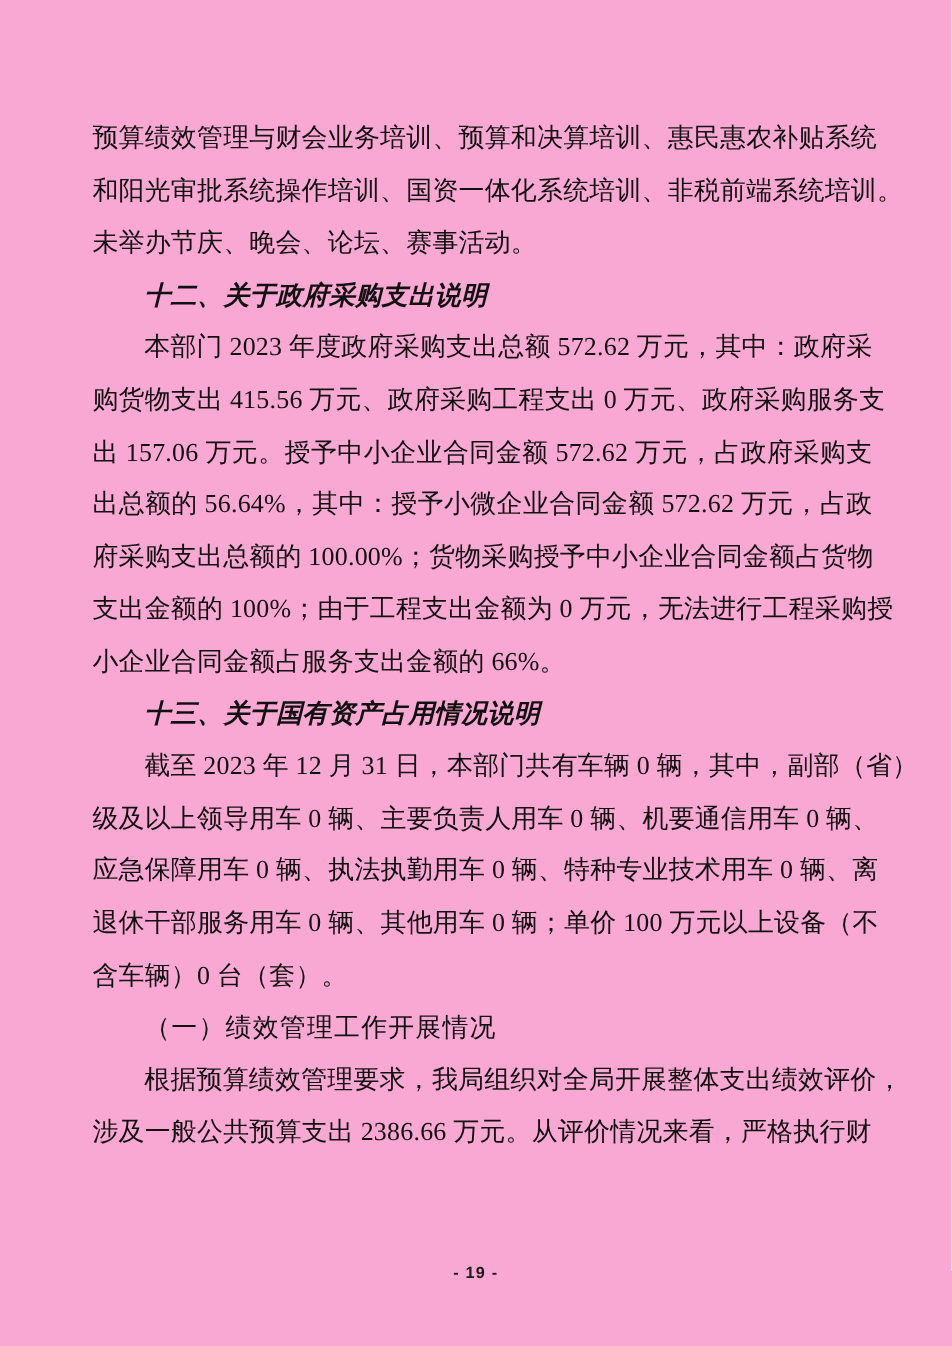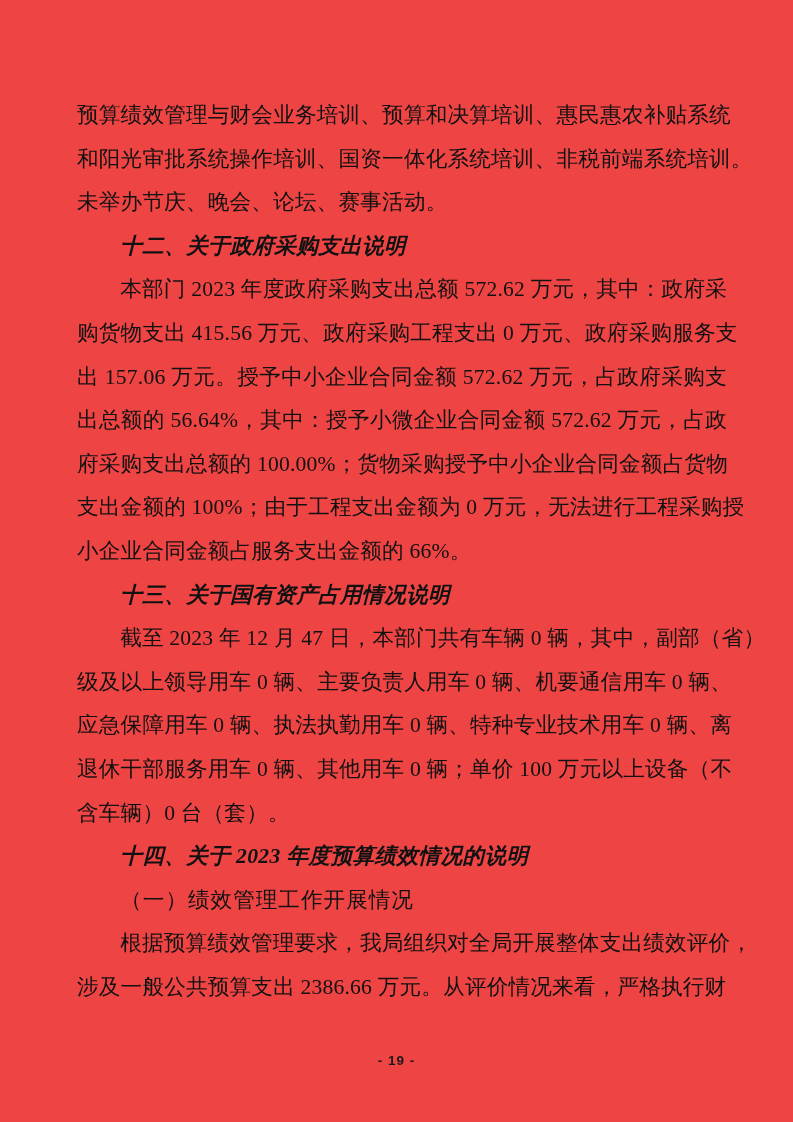--- a/index.html
+++ b/index.html
@@ -4,21 +4,21 @@
 <style>
   html, body {
     margin: 0;
     padding: 0;
     background: #ffffff;
   }
   .page {
     position: relative;
     width: 793px;
     height: 1122px;
-    background: #ef4444;
+    background: #f9a8d4;
     overflow: hidden;
     font-family: "Liberation Serif", "DejaVu Serif", serif;
     color: #111111;
   }
   .content {
     position: absolute;
     left: 77px;
     top: 94px;
     width: 650px;
   }
@@ -89,28 +89,27 @@
         <div class="line">出 157.06 万元。授予中小企业合同金额 572.62 万元，占政府采购支</div>
         <div class="line">出总额的 56.64%，其中：授予小微企业合同金额 572.62 万元，占政</div>
         <div class="line">府采购支出总额的 100.00%；货物采购授予中小企业合同金额占货物</div>
         <div class="line">支出金额的 100%；由于工程支出金额为 0 万元，无法进行工程采购授</div>
         <div class="line last">小企业合同金额占服务支出金额的 66%。</div>
       </div>
 
     <div class="heading">十三、关于国有资产占用情况说明</div>
 
     <div>
-        <div class="line indent">截至 2023 年 12 月 47 日，本部门共有车辆 0 辆，其中，副部（省）</div>
+        <div class="line indent">截至 2023 年 12 月 31 日，本部门共有车辆 0 辆，其中，副部（省）</div>
         <div class="line">级及以上领导用车 0 辆、主要负责人用车 0 辆、机要通信用车 0 辆、</div>
         <div class="line">应急保障用车 0 辆、执法执勤用车 0 辆、特种专业技术用车 0 辆、离</div>
         <div class="line">退休干部服务用车 0 辆、其他用车 0 辆；单价 100 万元以上设备（不</div>
         <div class="line last">含车辆）0 台（套）。</div>
       </div>
 
-    <div class="heading">十四、关于 2023 年度预算绩效情况的说明</div>
 
     <div class="subheading">（一）绩效管理工作开展情况</div>
 
     <div>
         <div class="line indent">根据预算绩效管理要求，我局组织对全局开展整体支出绩效评价，</div>
         <div class="line last">涉及一般公共预算支出 2386.66 万元。从评价情况来看，严格执行财</div>
       </div>
 
   </div>
 

